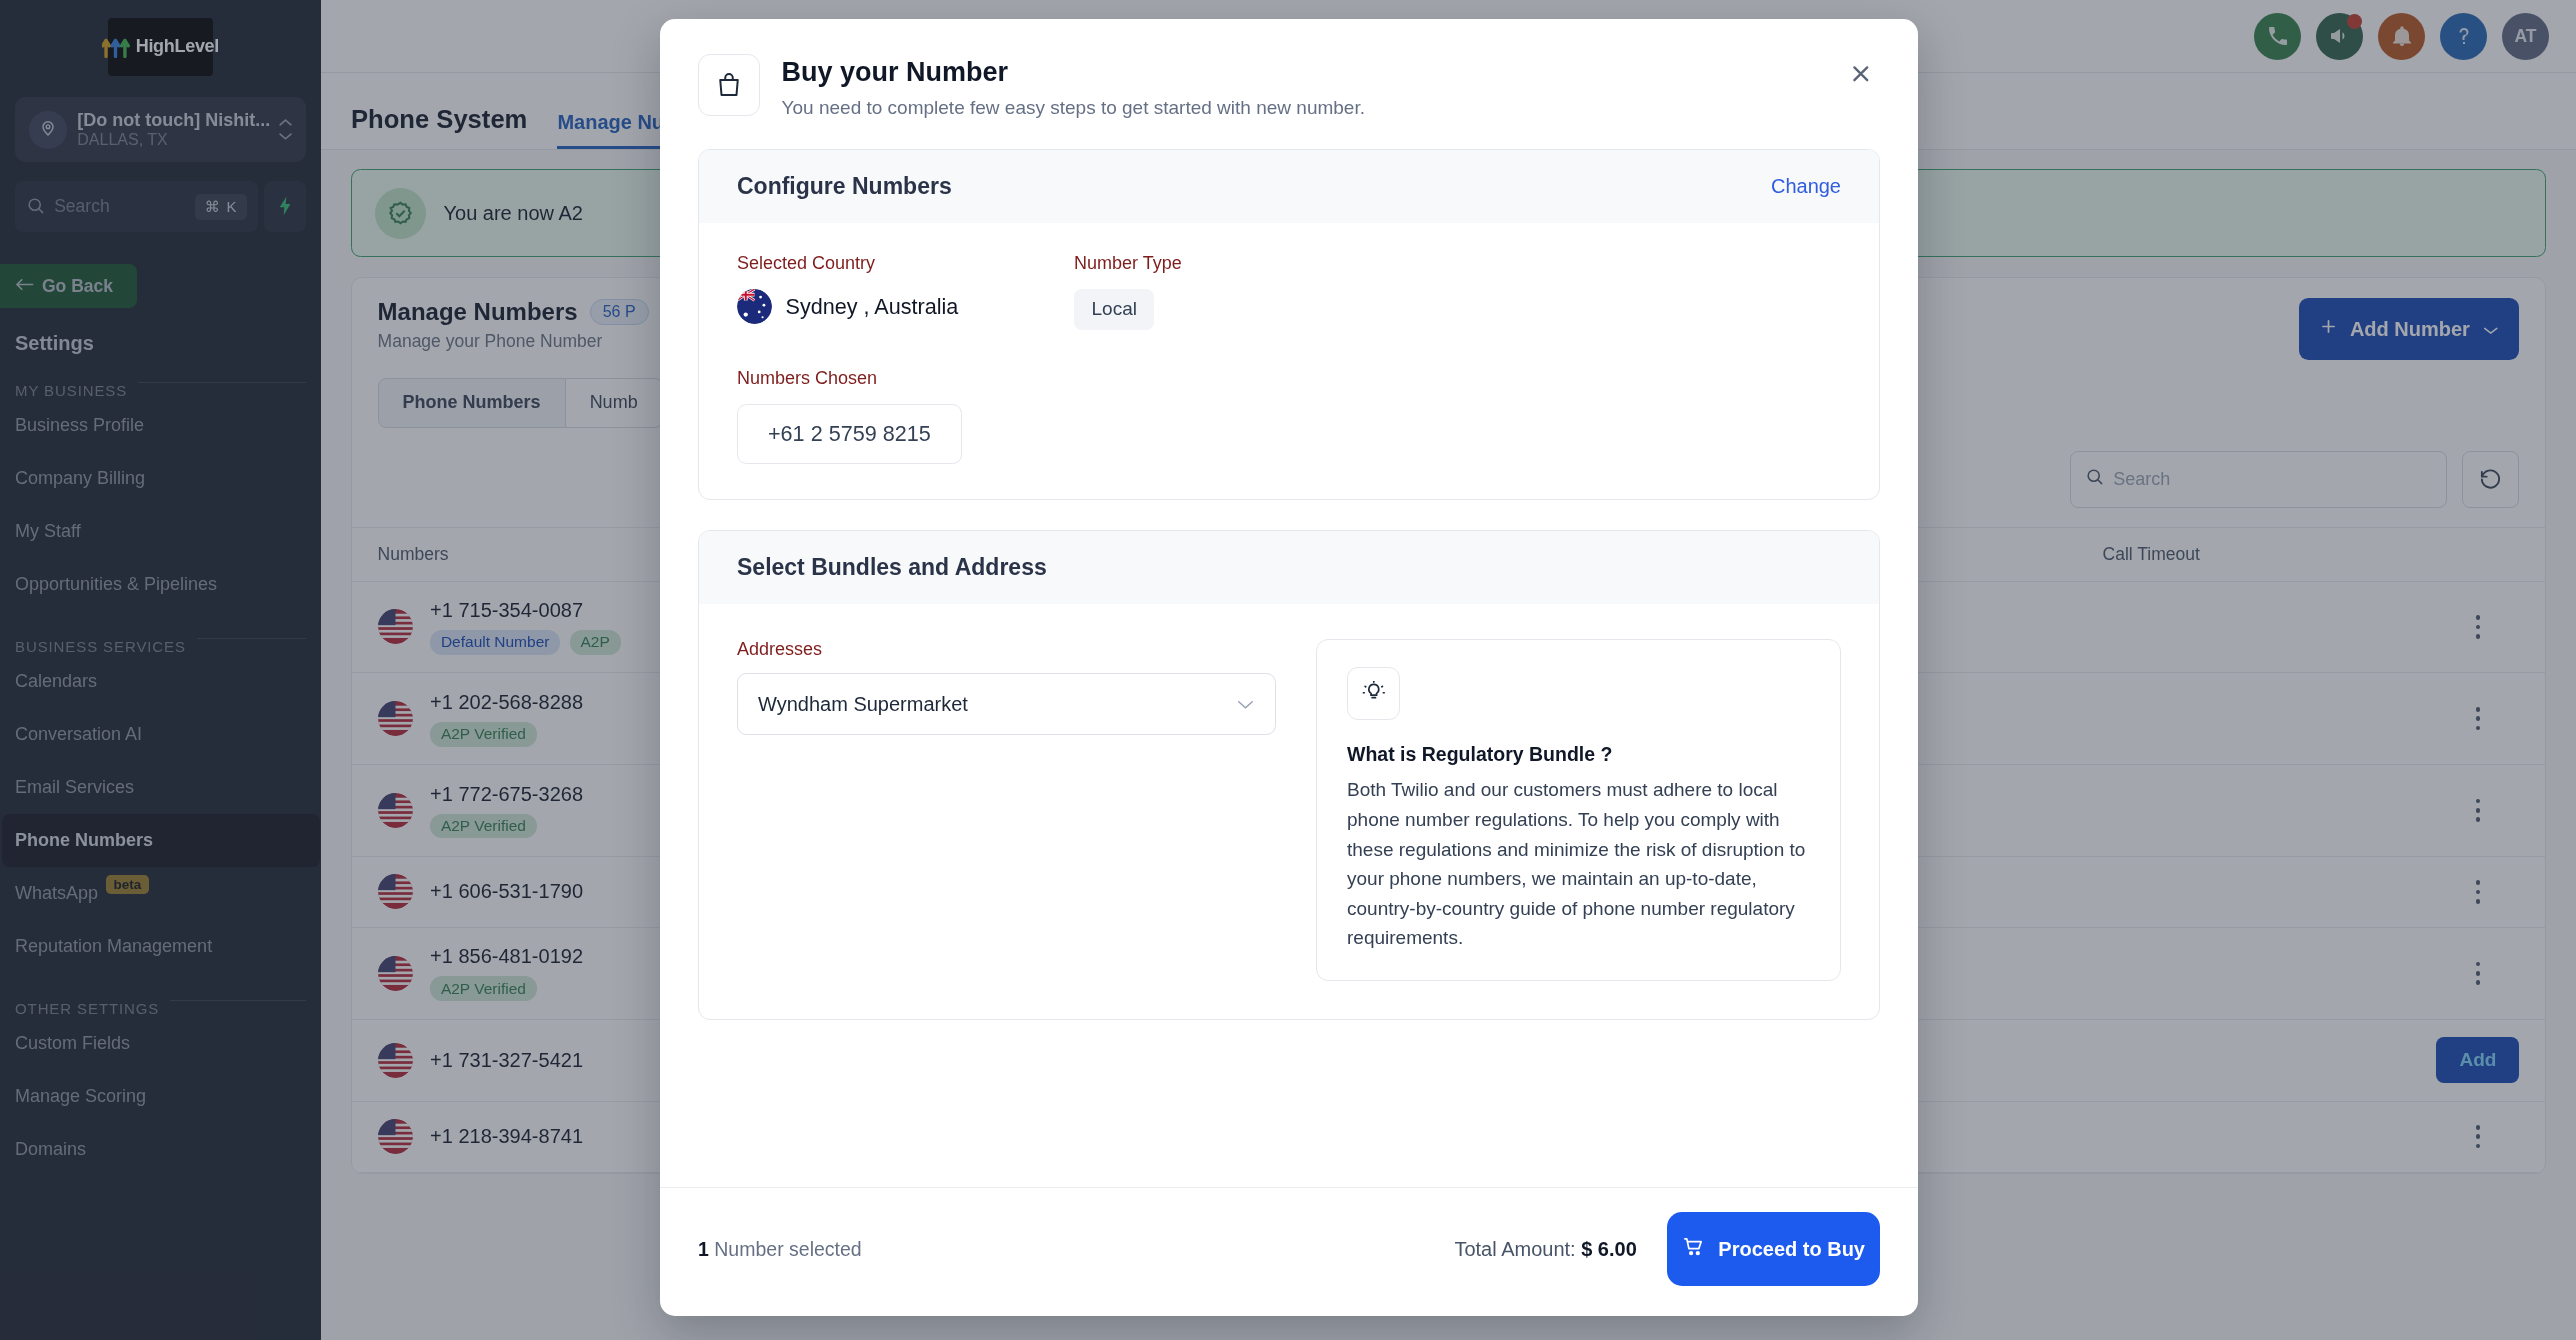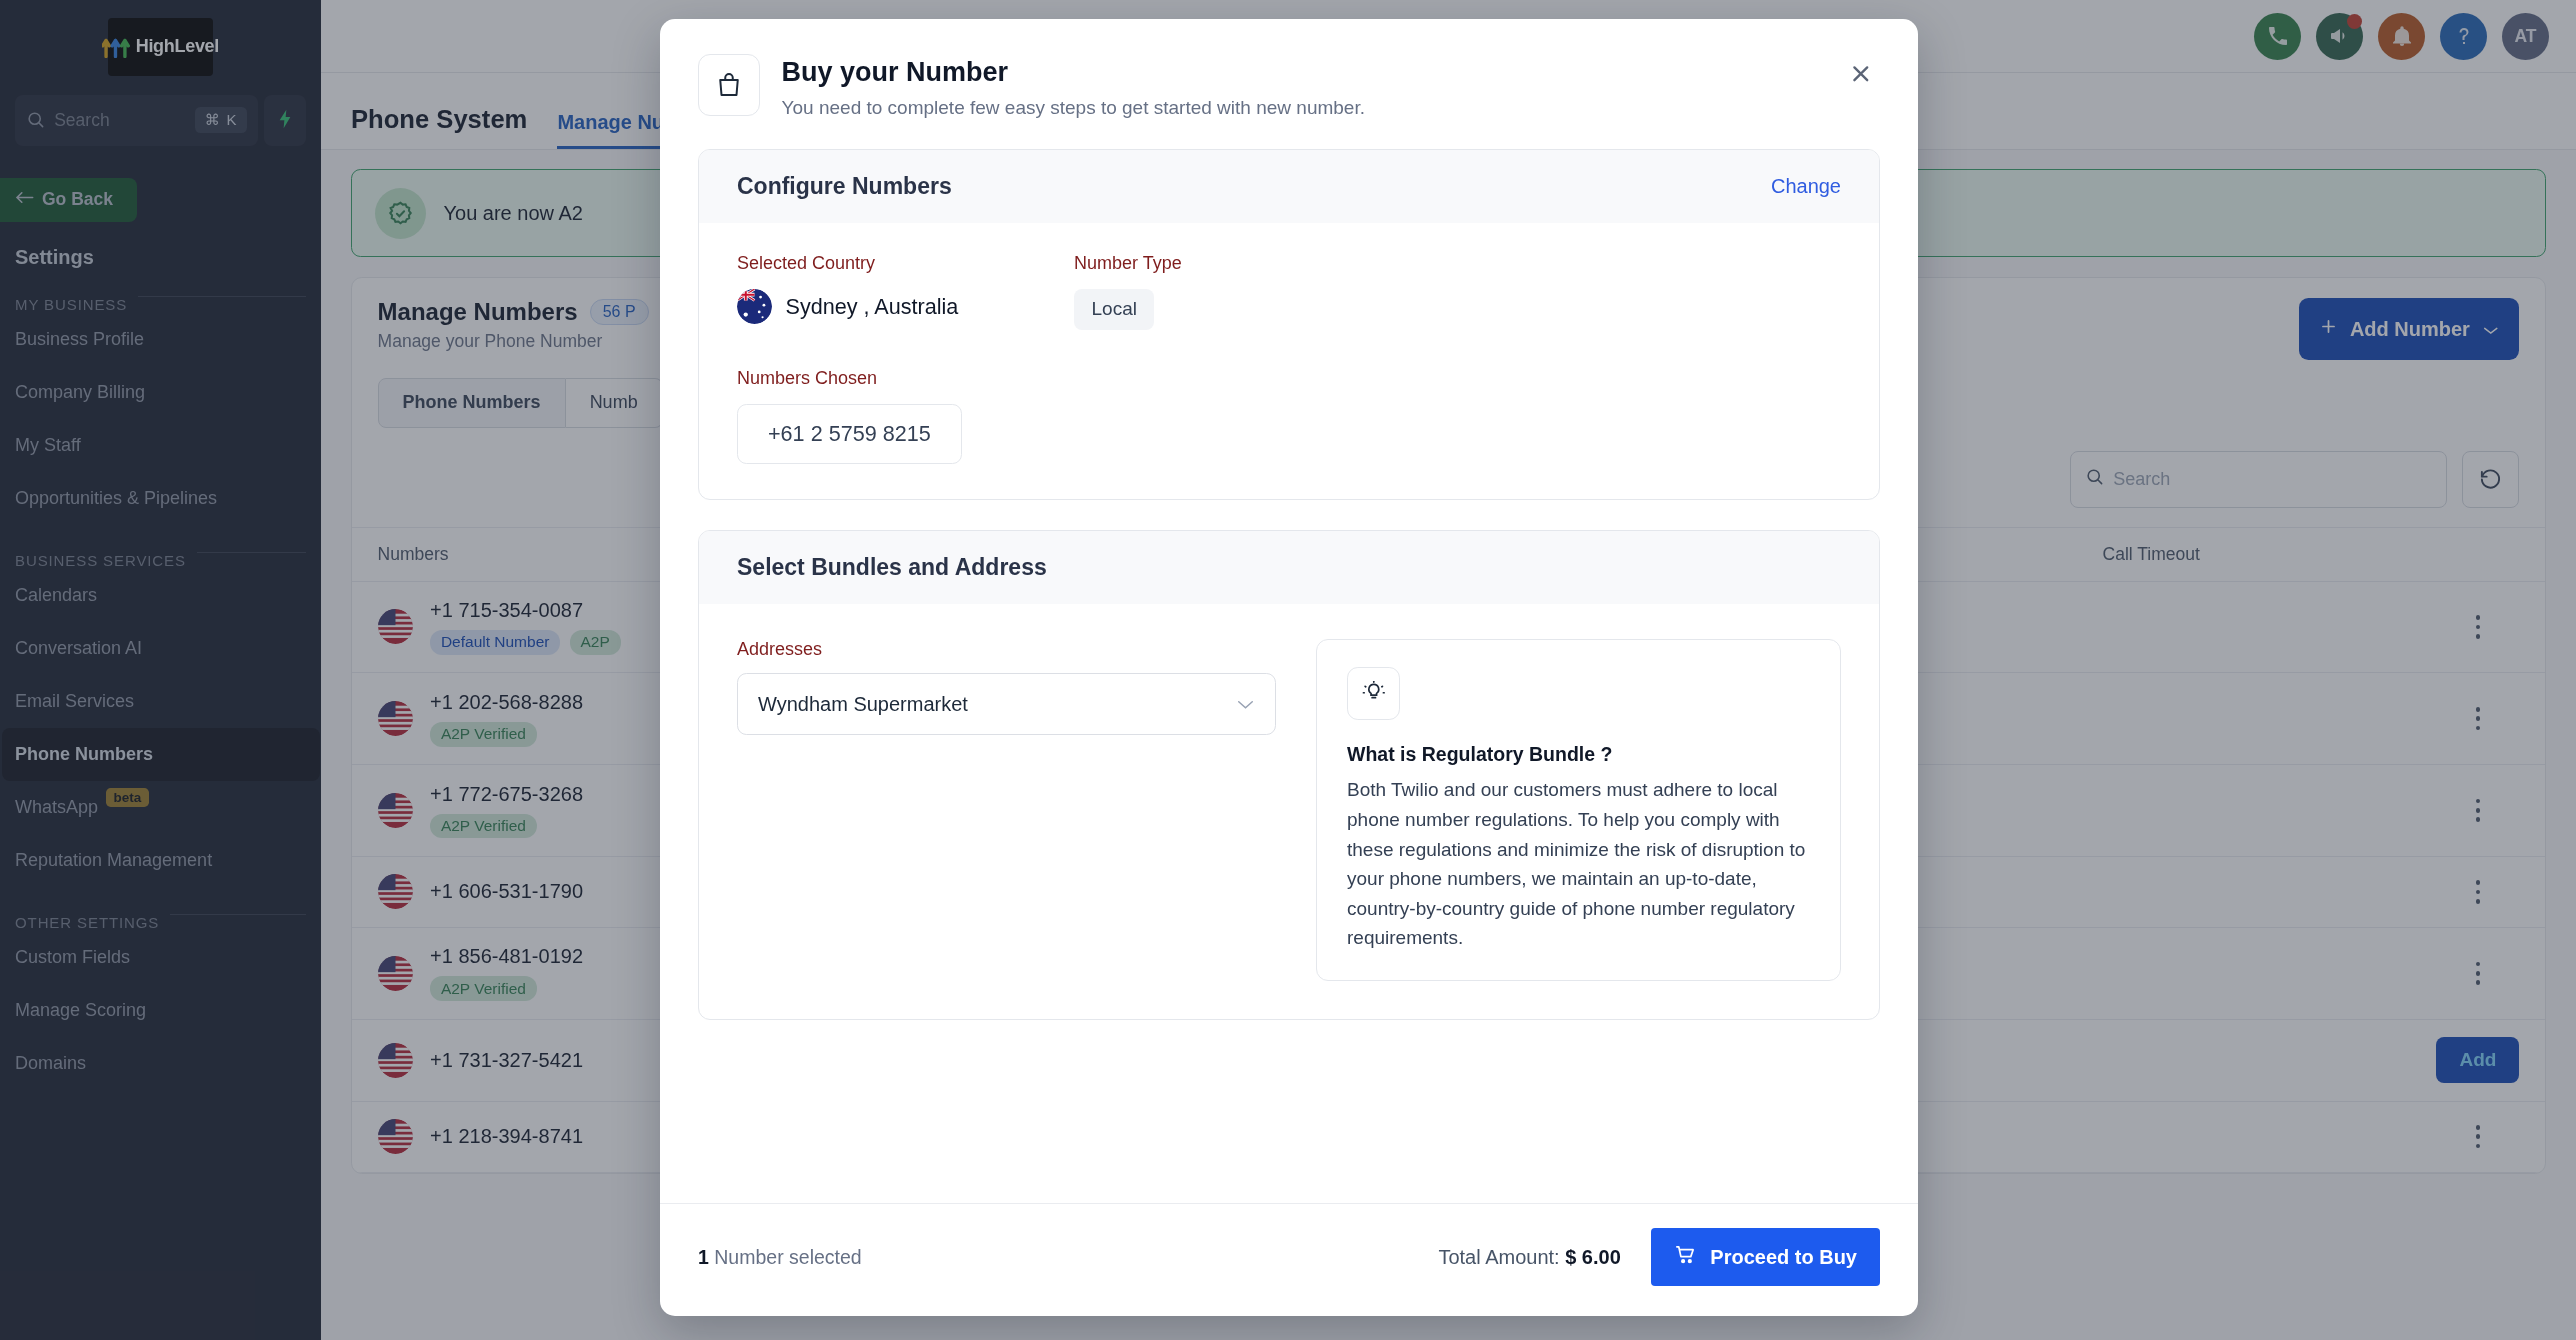--- a/index.html
+++ b/index.html
@@ -211,22 +211,22 @@
     border-top: 0.7px solid #eaecf0;
     padding: 24px 38px 30px 38px;
     display: flex; align-items: center; justify-content: space-between;
   }
   .sel-count { font-size: 19.5px; color: #667085; }
   .sel-count b { color: #101828; font-weight: 700; }
   .foot-right { display: flex; align-items: center; gap: 30px; }
   .total { font-size: 20px; color: #475467; }
   .total b { color: #101828; font-weight: 700; }
   .buy-btn {
-    background: #1d5bee; color: #fff; border-radius: 4px; height: 58px;
-    display: flex; align-items: center; gap: 13.5px; padding: 0 23px;
+    background: #1d5bee; color: #fff; border-radius: 15px; height: 74px;
+    display: flex; align-items: center; gap: 13.5px; padding: 0 15px;
     font-size: 20px; font-weight: 600; cursor: pointer;
   }
 </style>
 </head>
 <body>
 
 <div id="app">
 
   <div id="sidebar">
     <div class="logo-wrap">
@@ -237,20 +237,40 @@
               <path d="M6 32 L6 12 M6 8 L1 16 M6 8 L11 16" stroke="#d4a017" stroke-width="5" fill="none"></path>
               <path d="M20 32 L20 12 M20 8 L15 16 M20 8 L25 16" stroke="#2f7fe0" stroke-width="5" fill="none"></path>
               <path d="M34 32 L34 12 M34 8 L29 16 M34 8 L39 16" stroke="#3bb54a" stroke-width="5" fill="none"></path>
             </g>
           </svg>
         </span>
         <span class="logo-text">HighLevel</span>
       </div>
     </div>
 
+    <div class="loc-card">
+      <span class="loc-avatar">
+        <svg width="20" height="20" viewBox="0 0 24 24" fill="none" stroke="#c7cedb" stroke-width="1.7">
+          <path d="M12 2a6 6 0 0 0-6 6c0 4 6 10 6 10s6-6 6-10a6 6 0 0 0-6-6z"></path>
+          <circle cx="12" cy="8" r="2.2"></circle>
+        </svg>
+      </span>
+      <span class="loc-texts">
+        <span class="loc-title">[Do not touch] Nishit...</span>
+        <span class="loc-sub">DALLAS, TX</span>
+      </span>
+      <span class="loc-chevrons">
+        <svg width="15" height="8.8" viewBox="0 0 22 13">
+            <path d="M3 10 L11 3 L19 10" fill="none" stroke="#9aa3b2" stroke-width="2.4" stroke-linecap="round"></path>
+          </svg>
+        <svg width="15" height="8.8" viewBox="0 0 22 13">
+            <path d="M3 3 L11 10 L19 3" fill="none" stroke="#9aa3b2" stroke-width="2.4" stroke-linecap="round"></path>
+          </svg>
+      </span>
+    </div>
 
     <div class="search-row">
       <div class="search-box">
         <span>
           <svg width="19" height="19" viewBox="0 0 24 24" fill="none" stroke="#8a92a2" stroke-width="2">
             <circle cx="11" cy="11" r="7"></circle>
               <path d="M16.5 16.5 L21 21" stroke-linecap="round"></path>
           </svg>
         </span>
         <span class="ph">Search</span>

